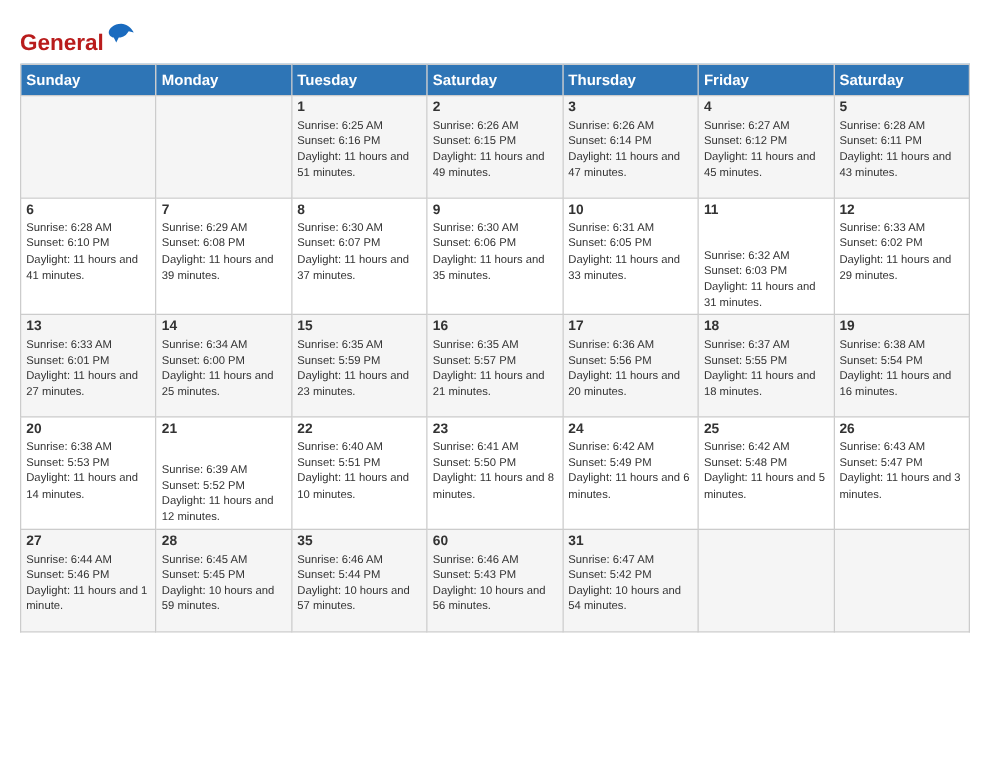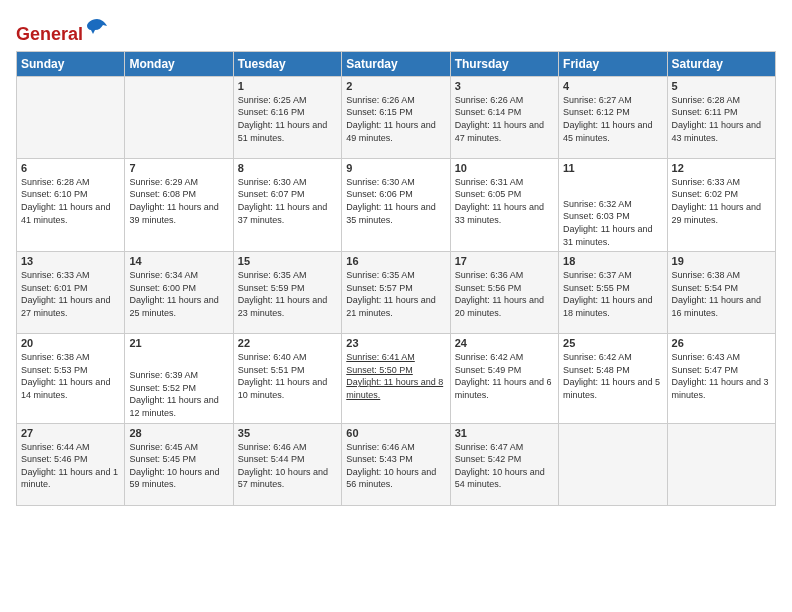--- a/index.html
+++ b/index.html
@@ -265,21 +265,21 @@
 Daylight: 11 hours and 12 minutes.</div>
           </td>
           <td>
             <span class="day-num">22</span>
             <div class="day-info" style="white-space: pre-line;">Sunrise: 6:40 AM
 Sunset: 5:51 PM
 Daylight: 11 hours and 10 minutes.</div>
           </td>
           <td>
             <span class="day-num">23</span>
-            <div class="day-info" style="white-space: pre-line; text-decoration: underline;">Sunrise: 6:41 AM
+            <div class="day-info" style="white-space: pre-line;">Sunrise: 6:41 AM
 Sunset: 5:50 PM
 Daylight: 11 hours and 8 minutes.</div>
           </td>
           <td>
             <span class="day-num">24</span>
             <div class="day-info" style="white-space: pre-line;">Sunrise: 6:42 AM
 Sunset: 5:49 PM
 Daylight: 11 hours and 6 minutes.</div>
           </td>
           <td>

